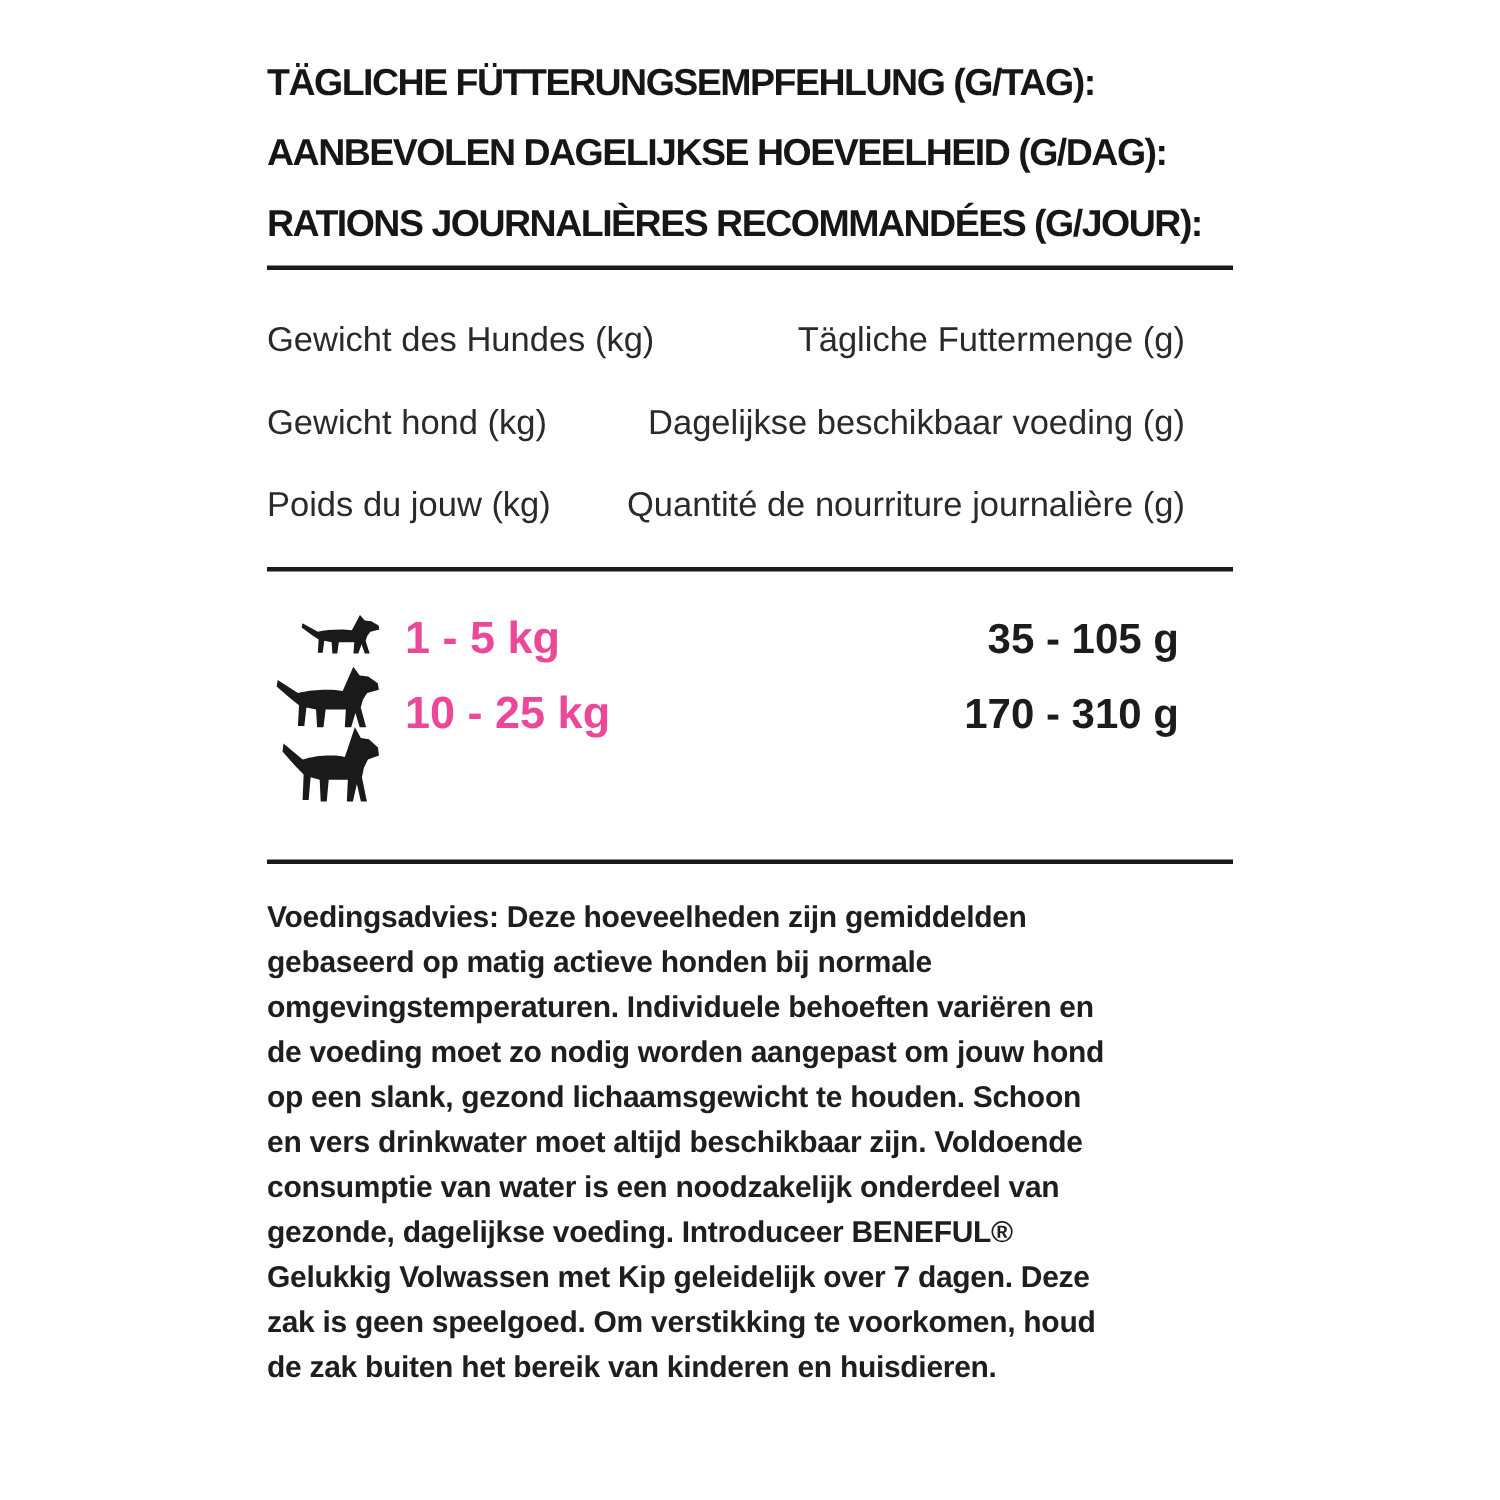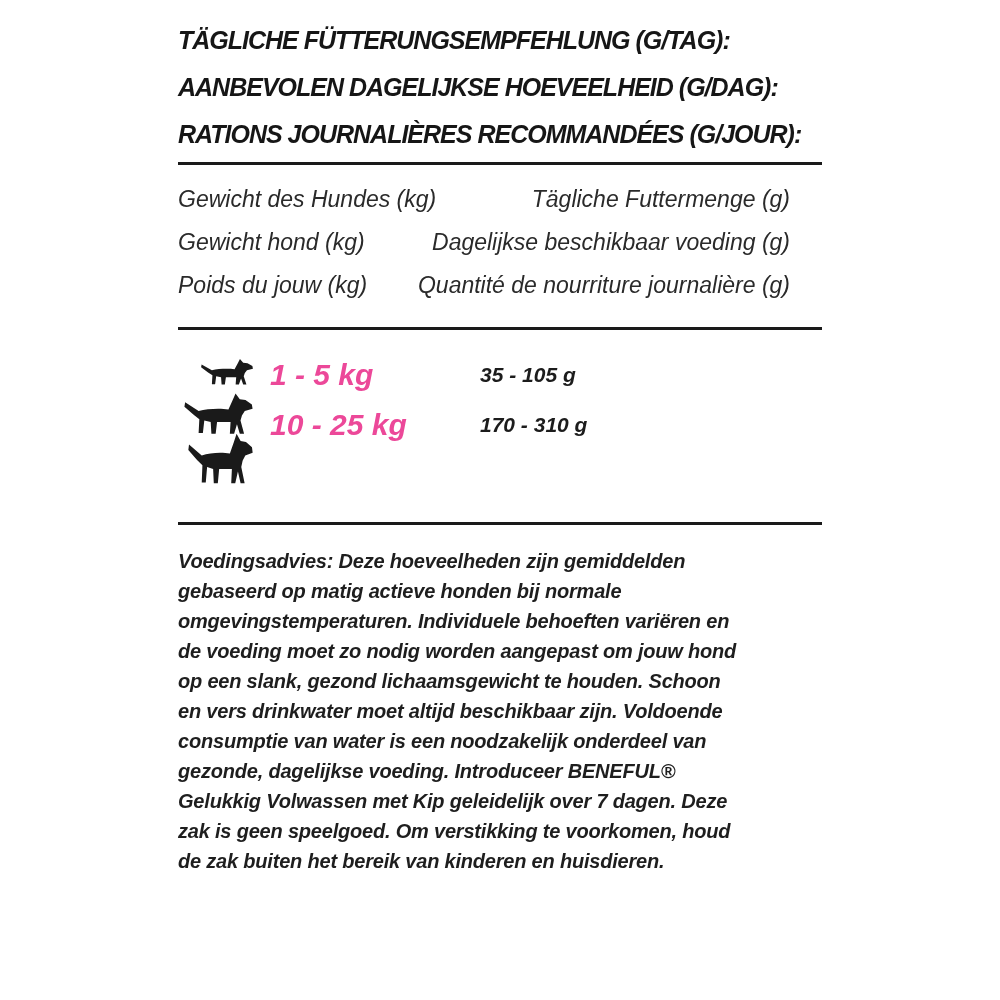--- a/index.html
+++ b/index.html
@@ -6,22 +6,21 @@
   html, body {
     width: 1000px; height: 1000px;
     background: #ffffff;
     font-family: "Liberation Sans", sans-serif;
     color: #1c1c1c;
     overflow: hidden;
   }
   .sheet {
     width: 644px;
     margin-left: 178px;
-    padding-top: 17px;
-    font-style: italic;
+    padding-top: 32px;
   }
 
   
   .title-block { margin-bottom: 4px; }
   .title-line {
     font-size: 25px;
     font-weight: 700;
     letter-spacing: -1px;
     line-height: 47px;
     white-space: nowrap;
@@ -34,20 +33,21 @@
     width: 100%;
   }
 
   
   .col-headers { padding: 21px 0 12px 0; }
   .col-header-row {
     display: flex;
     justify-content: space-between;
     align-items: baseline;
     height: 43px;
+    margin-top: 12px;
   }
   .col-header-row .weight-label {
     font-size: 23px;
     font-weight: 400;
     color: #2a2a2a;
     white-space: nowrap;
   }
   .col-header-row .amount-label {
     font-size: 23px;
     font-weight: 400;
@@ -79,23 +79,23 @@
   .weight-cell {
     width: 210px;
     font-size: 30px;
     font-weight: 700;
     line-height: 36px;
     white-space: nowrap;
     color: #ec4899;
   }
   .amount-cell {
     flex: 1;
-    text-align: left;
+    text-align: right;
     padding-right: 36px;
-    font-size: 21px;
+    font-size: 28px;
     font-weight: 700;
     line-height: 36px;
     white-space: nowrap;
     color: #1c1c1c;
   }
 
   .rule-bottom { margin-top: 26px; }
 
   
   .advice {

